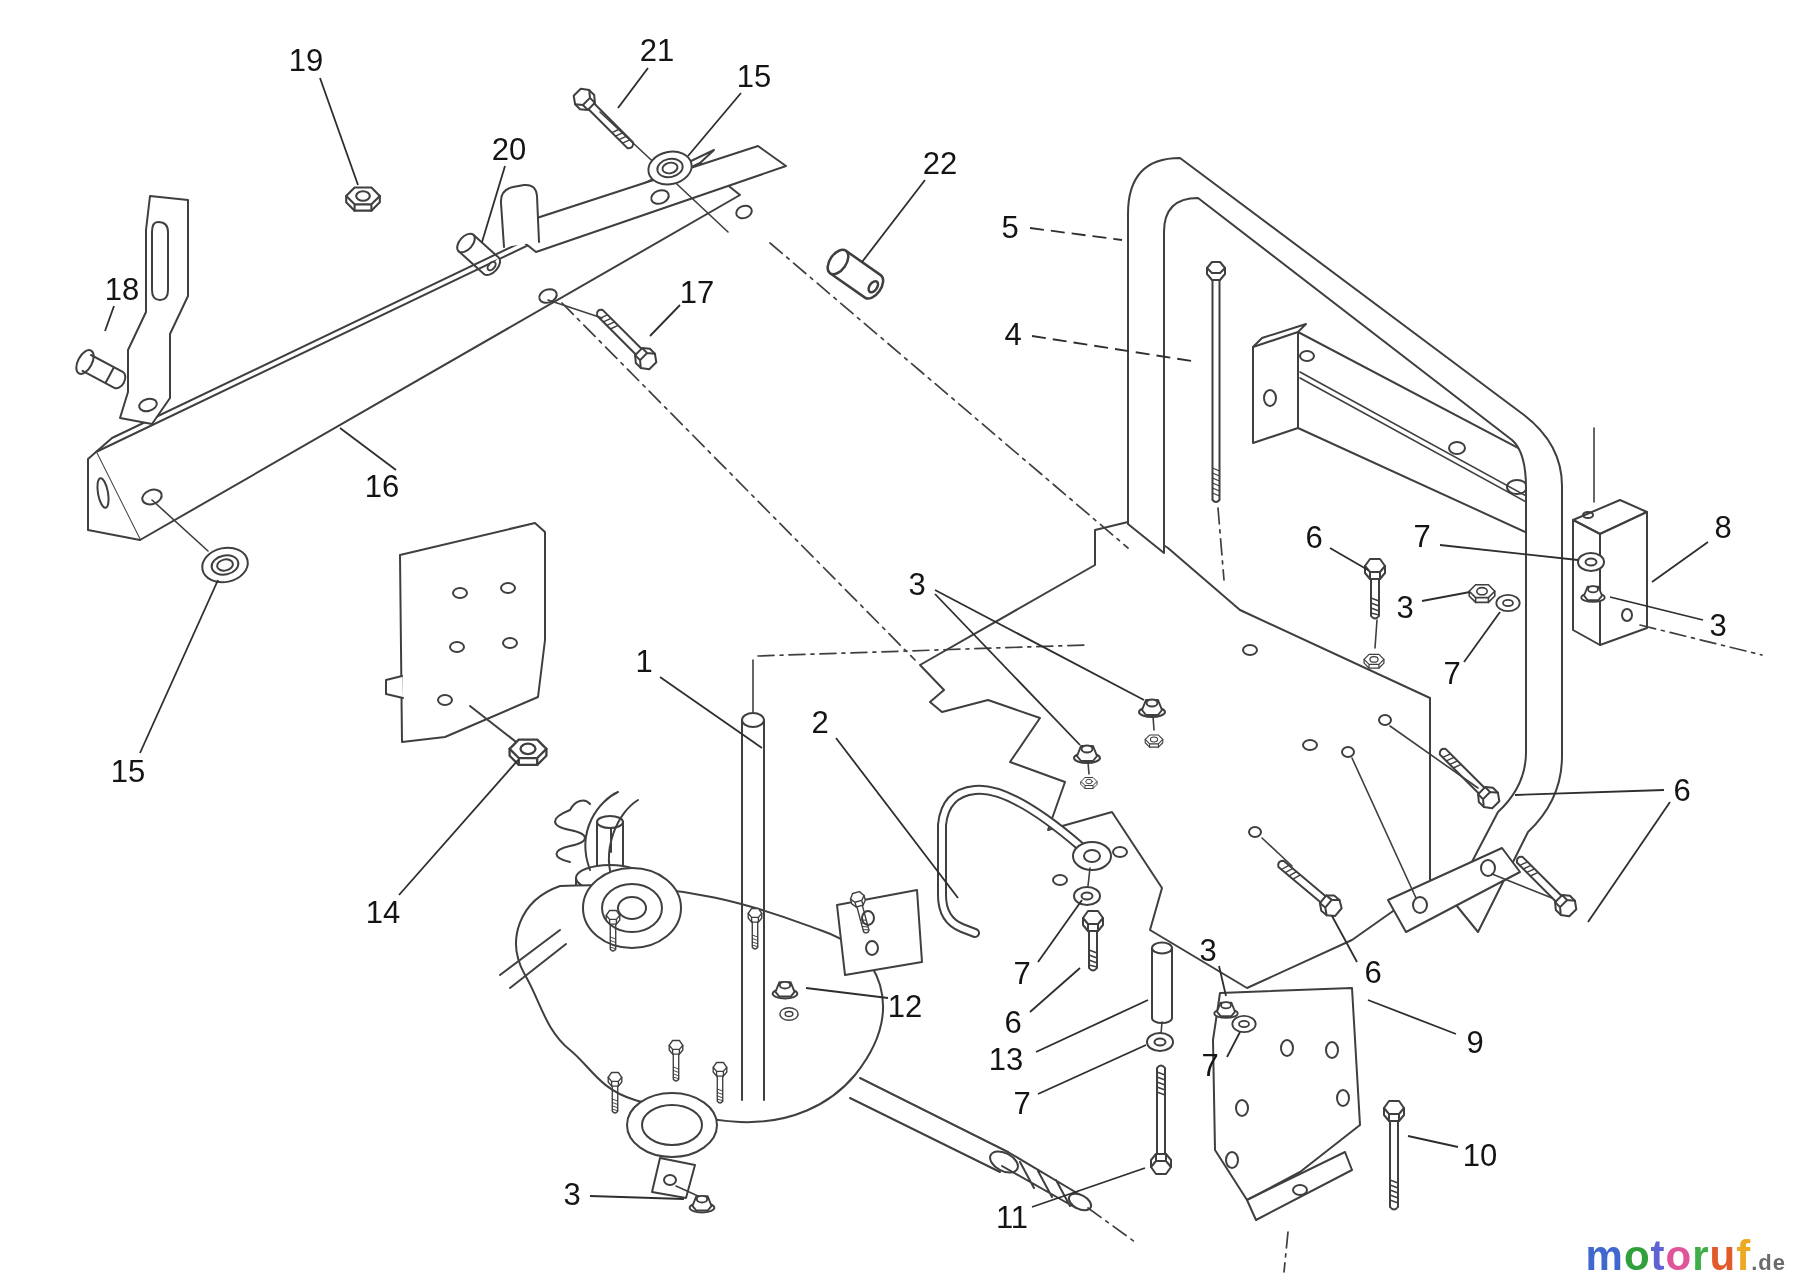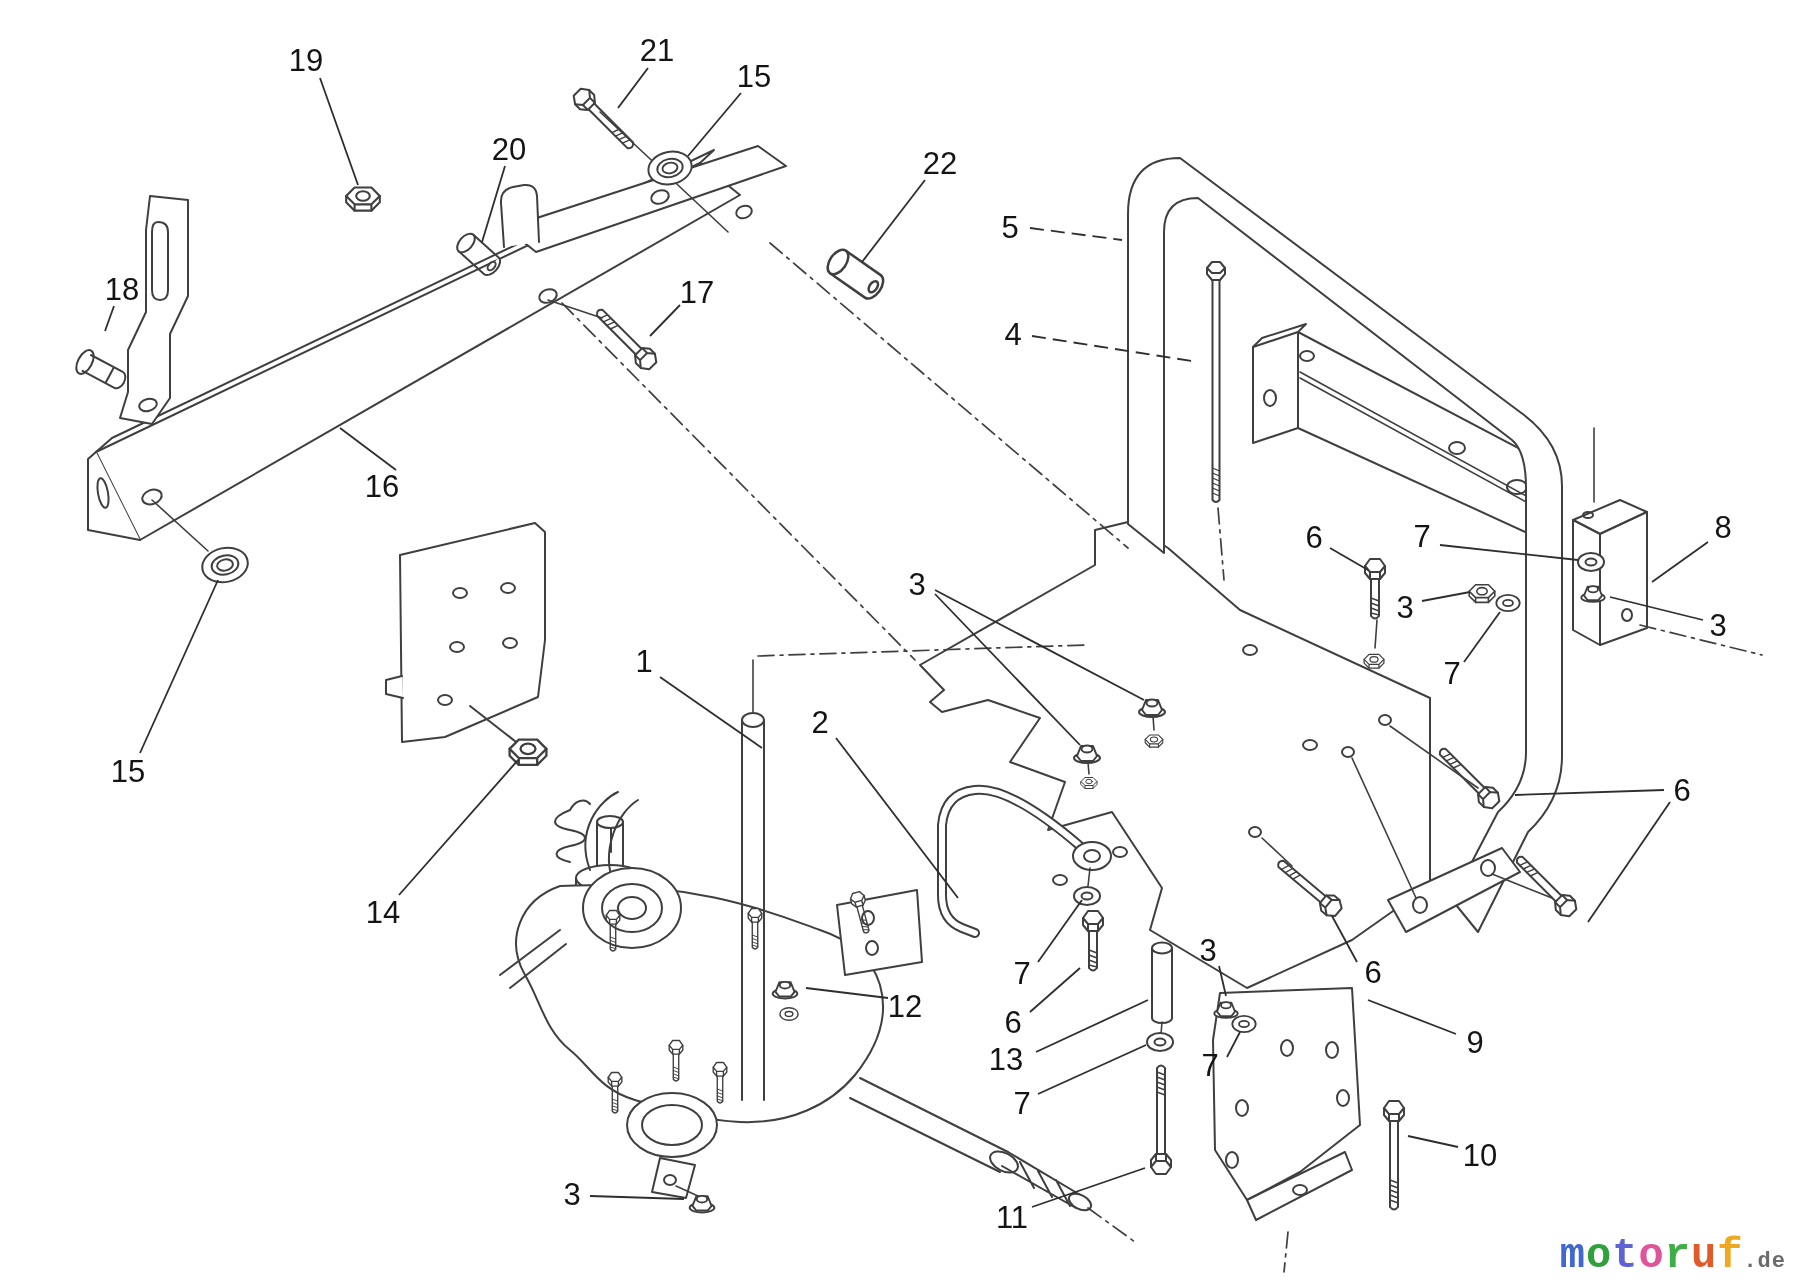--- a/index.html
+++ b/index.html
@@ -1,19 +1,19 @@
 <!DOCTYPE html>
 <html><head>
 <meta charset="utf-8">
 <style>
   html,body{margin:0;padding:0;background:#fff;}
   #stage{position:relative;width:1800px;height:1285px;background:#fff;overflow:hidden;
          font-family:"Liberation Sans", sans-serif;}
   svg{position:absolute;left:0;top:0;}
-  #logo{position:absolute;right:14px;bottom:8px;font-family:Liberation Mono, monospace;
+  #logo{position:absolute;right:14px;bottom:8px;font-family:Liberation Sans, sans-serif;
         font-weight:bold;font-size:42px;letter-spacing:1px;line-height:1;}
   #logo .suffix{font-size:22px;font-weight:bold;}
   .callout-text{font-family:"Liberation Sans", sans-serif;font-size:31px;fill:#141414;}
 </style>
 </head>
 <body>
 
 <div id="stage">
 <svg id="art" width="1800" height="1285" viewBox="0 0 1800 1285">
   <defs>

